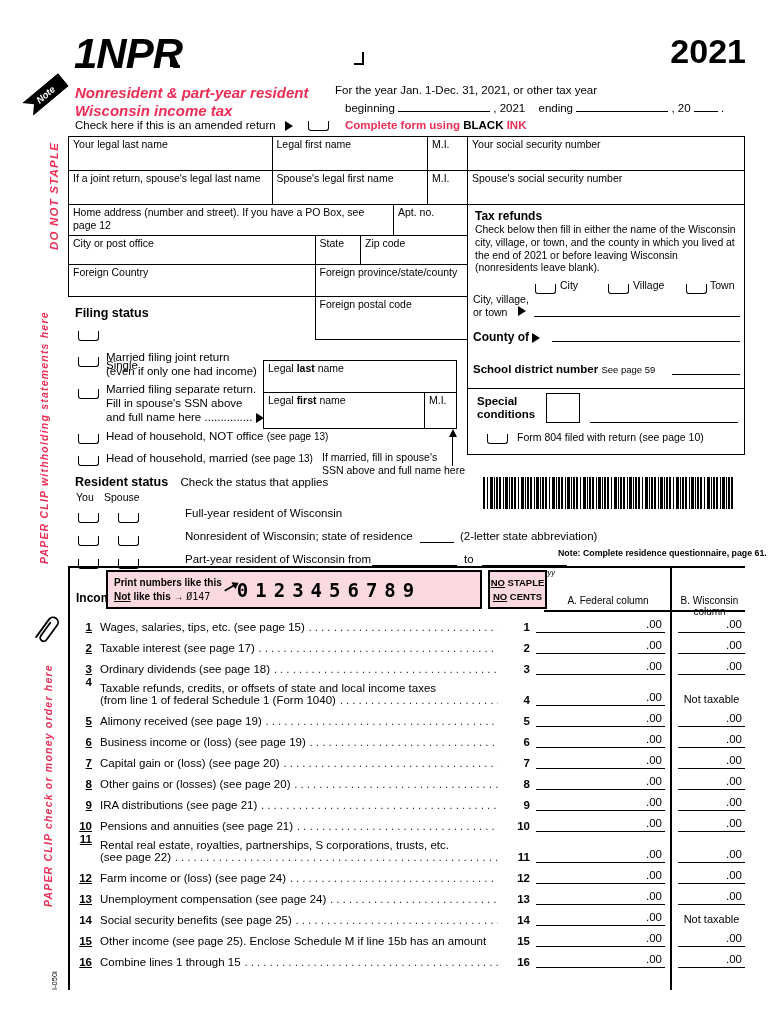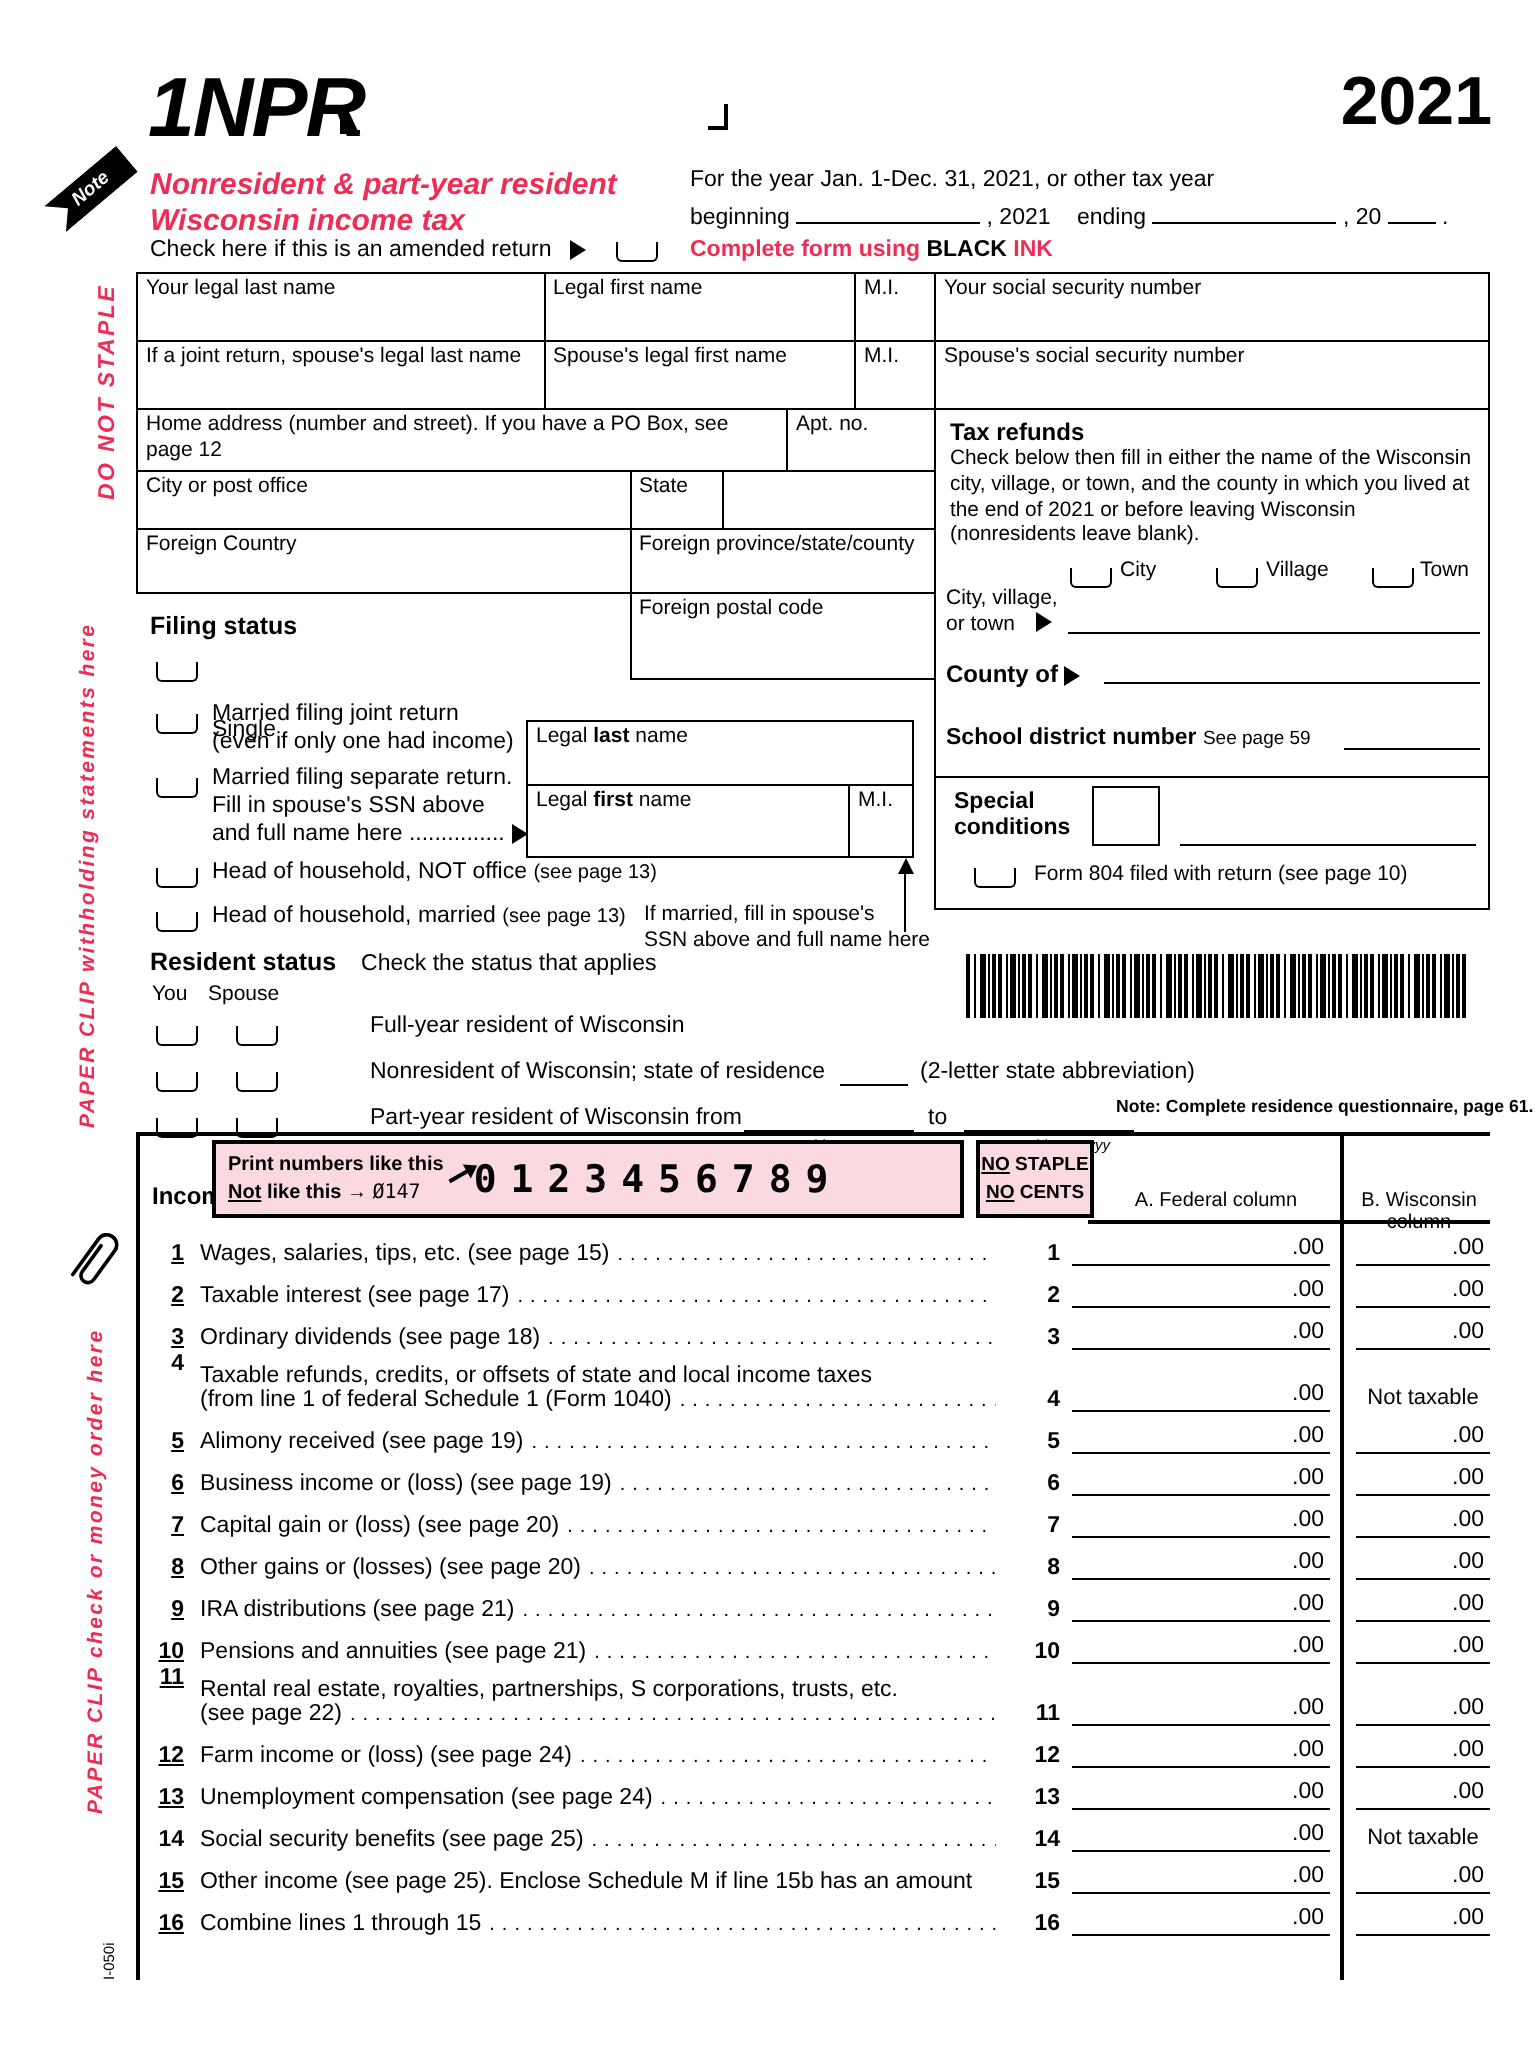--- a/index.html
+++ b/index.html
@@ -91,21 +91,21 @@
   <div class="mark bl" style="left:170px; top:54px;"></div>
   <div class="mark br" style="left:354px; top:52px;"></div>
   <div class="year">2021</div>
   <div class="redsub" style="left:75px; top:84px;">Nonresident &amp; part-year resident</div>
   <div class="redsub" style="left:75px; top:102px;">Wisconsin income tax</div>
   <div class="abs t11" style="left:75px; top:119px;">
     <span>Check here if this is an amended return</span>
     <span class="tri" style="margin-left:6px;"></span>
   </div>
   <div class="cb" style="left:308px; top:121px;"></div>
-  <div class="abs t11" style="left:345px; top:84px;">For the year Jan. 1-Dec. 31, 2021, or other tax year</div>
+  <div class="abs t11" style="left:335px; top:84px;">For the year Jan. 1-Dec. 31, 2021, or other tax year</div>
   <div class="abs t11" style="left:345px; top:102px;">
     <span>beginning</span>
     <span class="bli" style="width:92px;"></span>
     <span>, 2021</span>
     <span style="margin-left:10px;">ending</span>
     <span class="bli" style="width:92px;"></span>
     <span>, 20</span>
     <span class="bli" style="width:24px;"></span>
     <span>.</span>
   </div>
@@ -123,20 +123,21 @@
   <div class="cell" style="left:68px; top:169.5px; width:205px; height:36px;"><span>If a joint return, spouse's legal last name</span></div>
   <div class="cell" style="left:271.5px; top:169.5px; width:157px; height:36px;"><span>Spouse's legal first name</span></div>
   <div class="cell" style="left:427px; top:169.5px; width:41.5px; height:36px;"><span>M.I.</span></div>
   <div class="cell" style="left:467px; top:169.5px; width:278px; height:36px;"><span>Spouse's social security number</span></div>
 
   <div class="cell" style="left:68px; top:204px; width:326.5px; height:32px;"><span>Home address (number and street). If you have a PO Box, see page 12</span></div>
   <div class="cell" style="left:393px; top:204px; width:75.5px; height:32px;"><span>Apt. no.</span></div>
 
   <div class="cell" style="left:68px; top:234.5px; width:248px; height:31px;"><span>City or post office</span></div>
   <div class="cell" style="left:314.5px; top:234.5px; width:47px; height:31px;"><span>State</span></div>
+  <div class="cell" style="left:360px; top:234.5px; width:108.5px; height:31px;"><span>Zip code</span></div>
 
   <div class="cell" style="left:68px; top:264px; width:248px; height:33px;"><span>Foreign Country</span></div>
   <div class="cell" style="left:314.5px; top:264px; width:154px; height:33px;"><span>Foreign province/state/county</span></div>
   <div class="cell" style="left:314.5px; top:295.5px; width:154px; height:44px;"><span>Foreign postal code</span></div>
 
   <div class="panel" style="left:467px; top:204px; width:278px; height:185.5px;"></div>
   <div class="abs b" style="left:475px; top:209px; font-size:12px;">Tax refunds</div>
   <div class="abs" style="left:475px; top:224px; width:265px; font-size:10.4px; line-height:12.8px;">Check below then fill in either the name of the Wisconsin city, village, or town, and the county in which you lived at the end of 2021 or before leaving Wisconsin (nonresidents leave blank).</div>
   <div class="cb" style="left:535px; top:284px;"></div>
   <div class="abs t10" style="left:560px; top:279px;">City</div>

